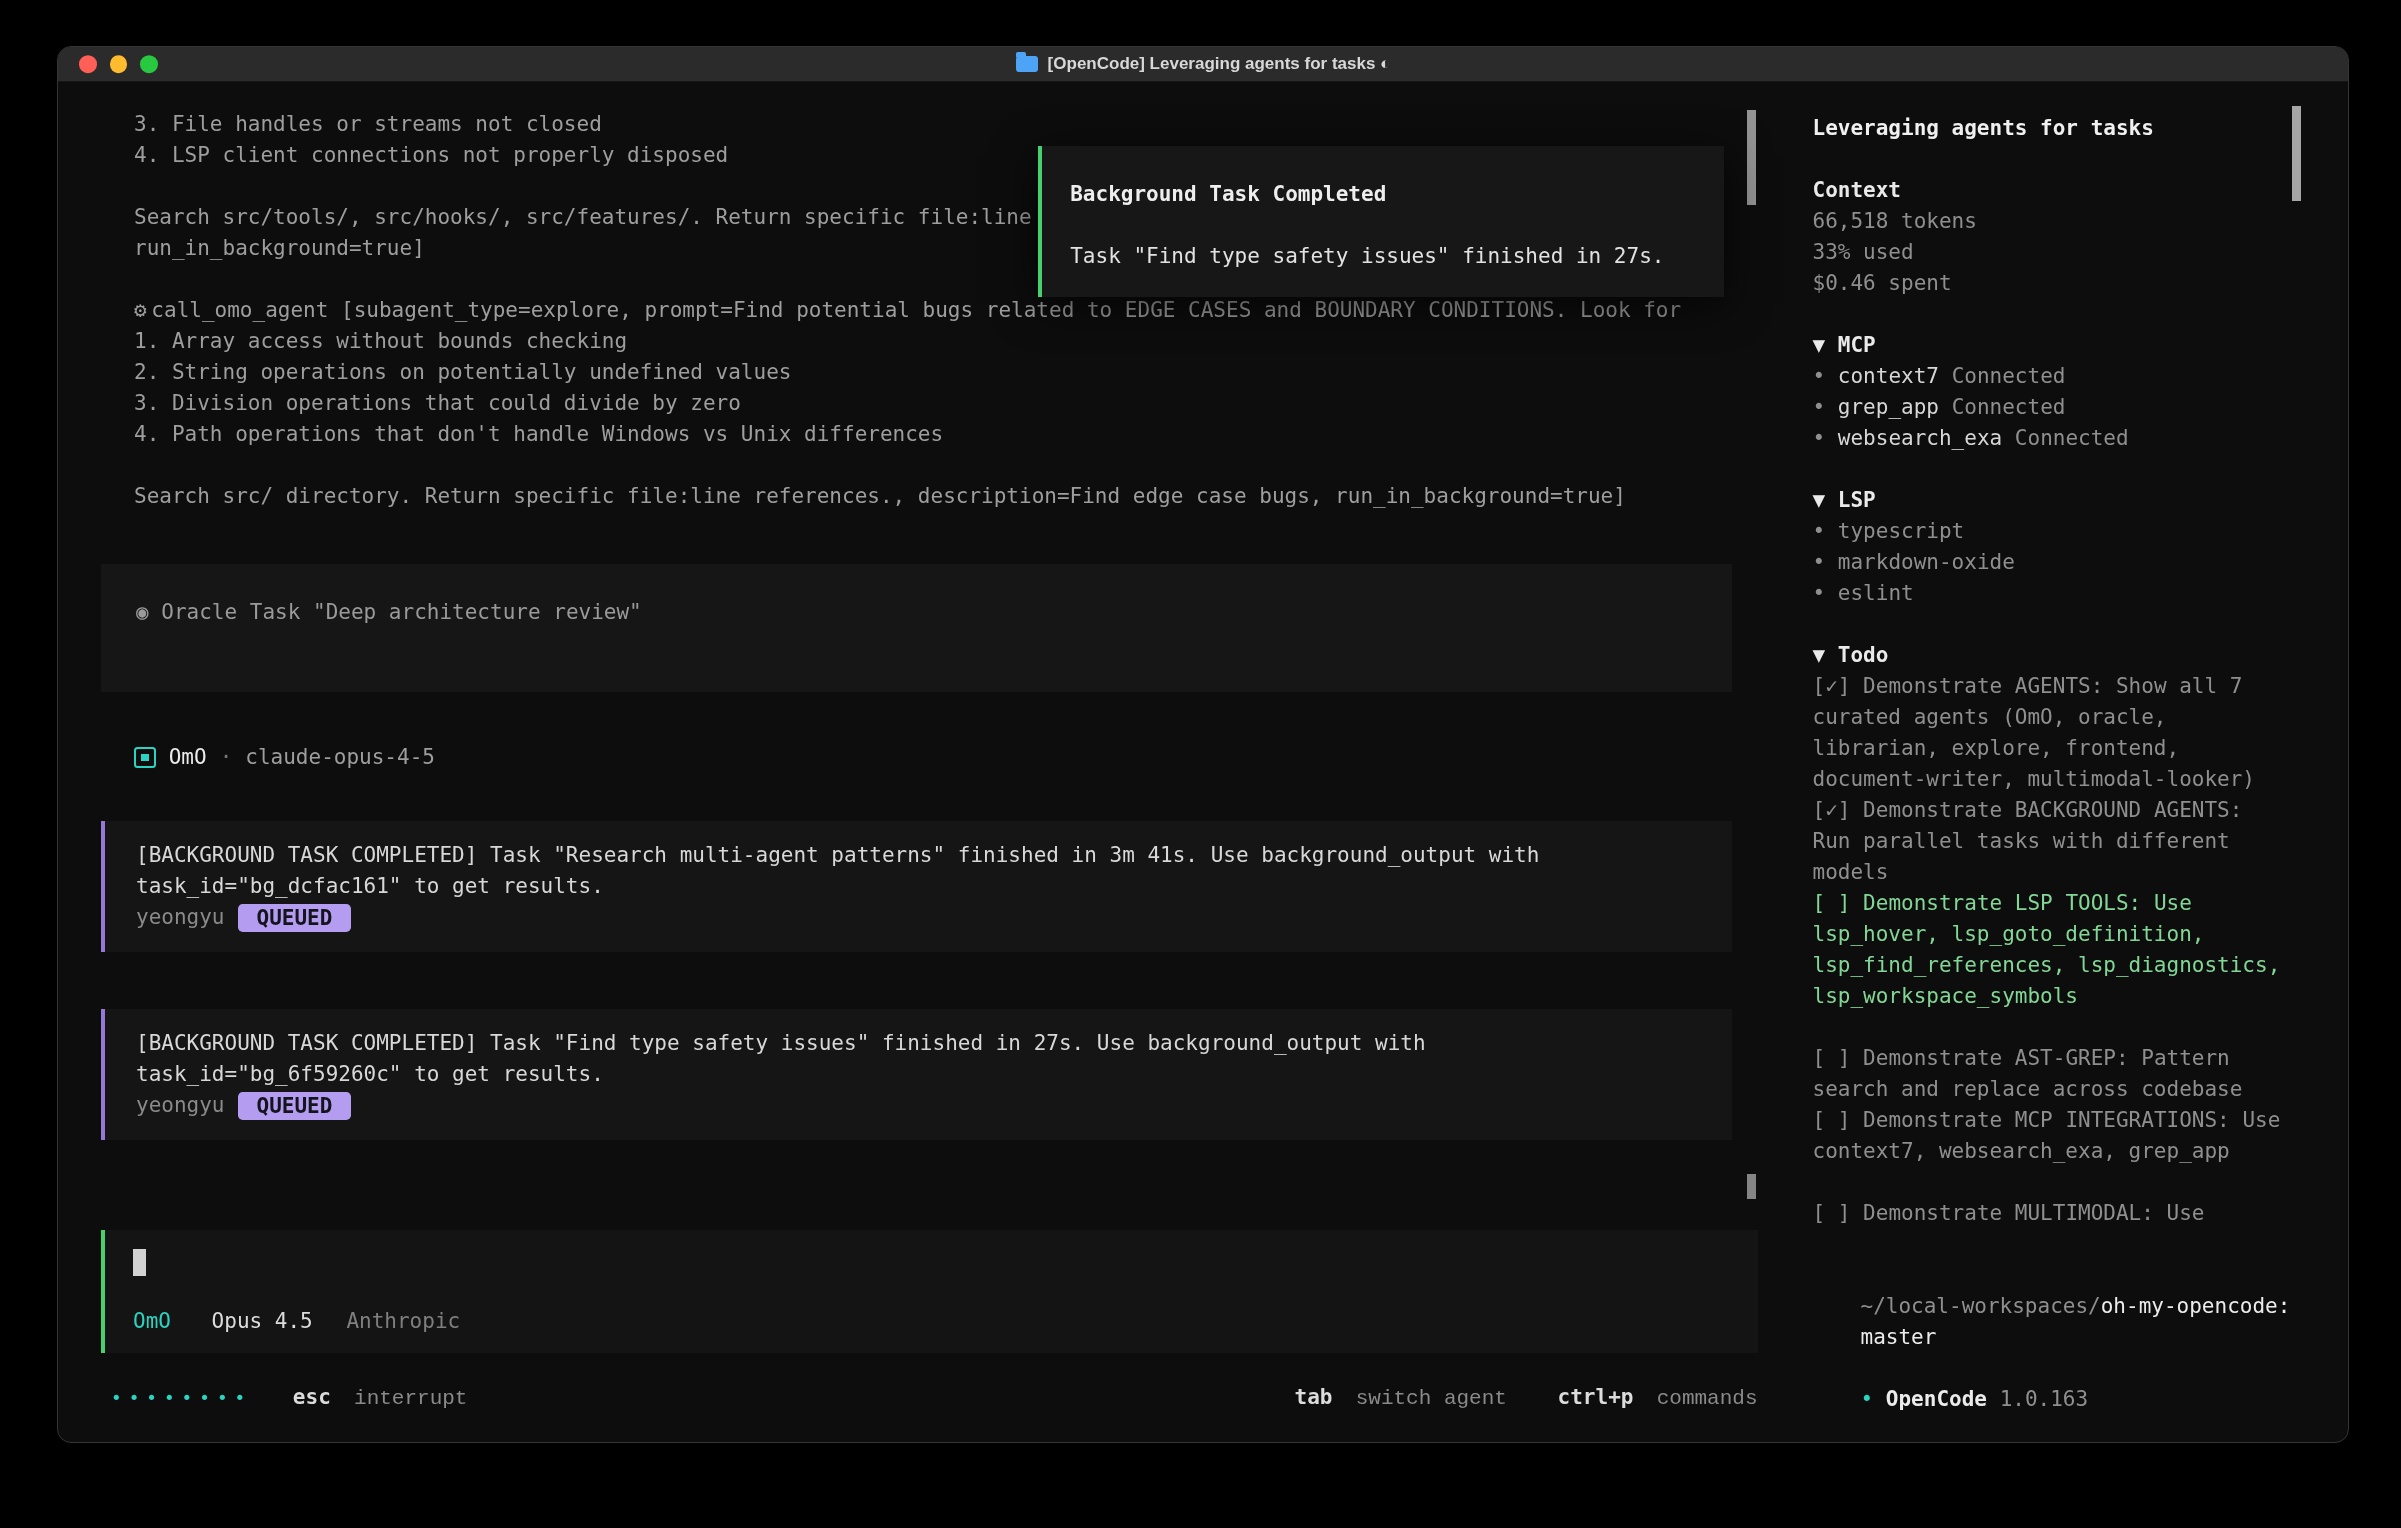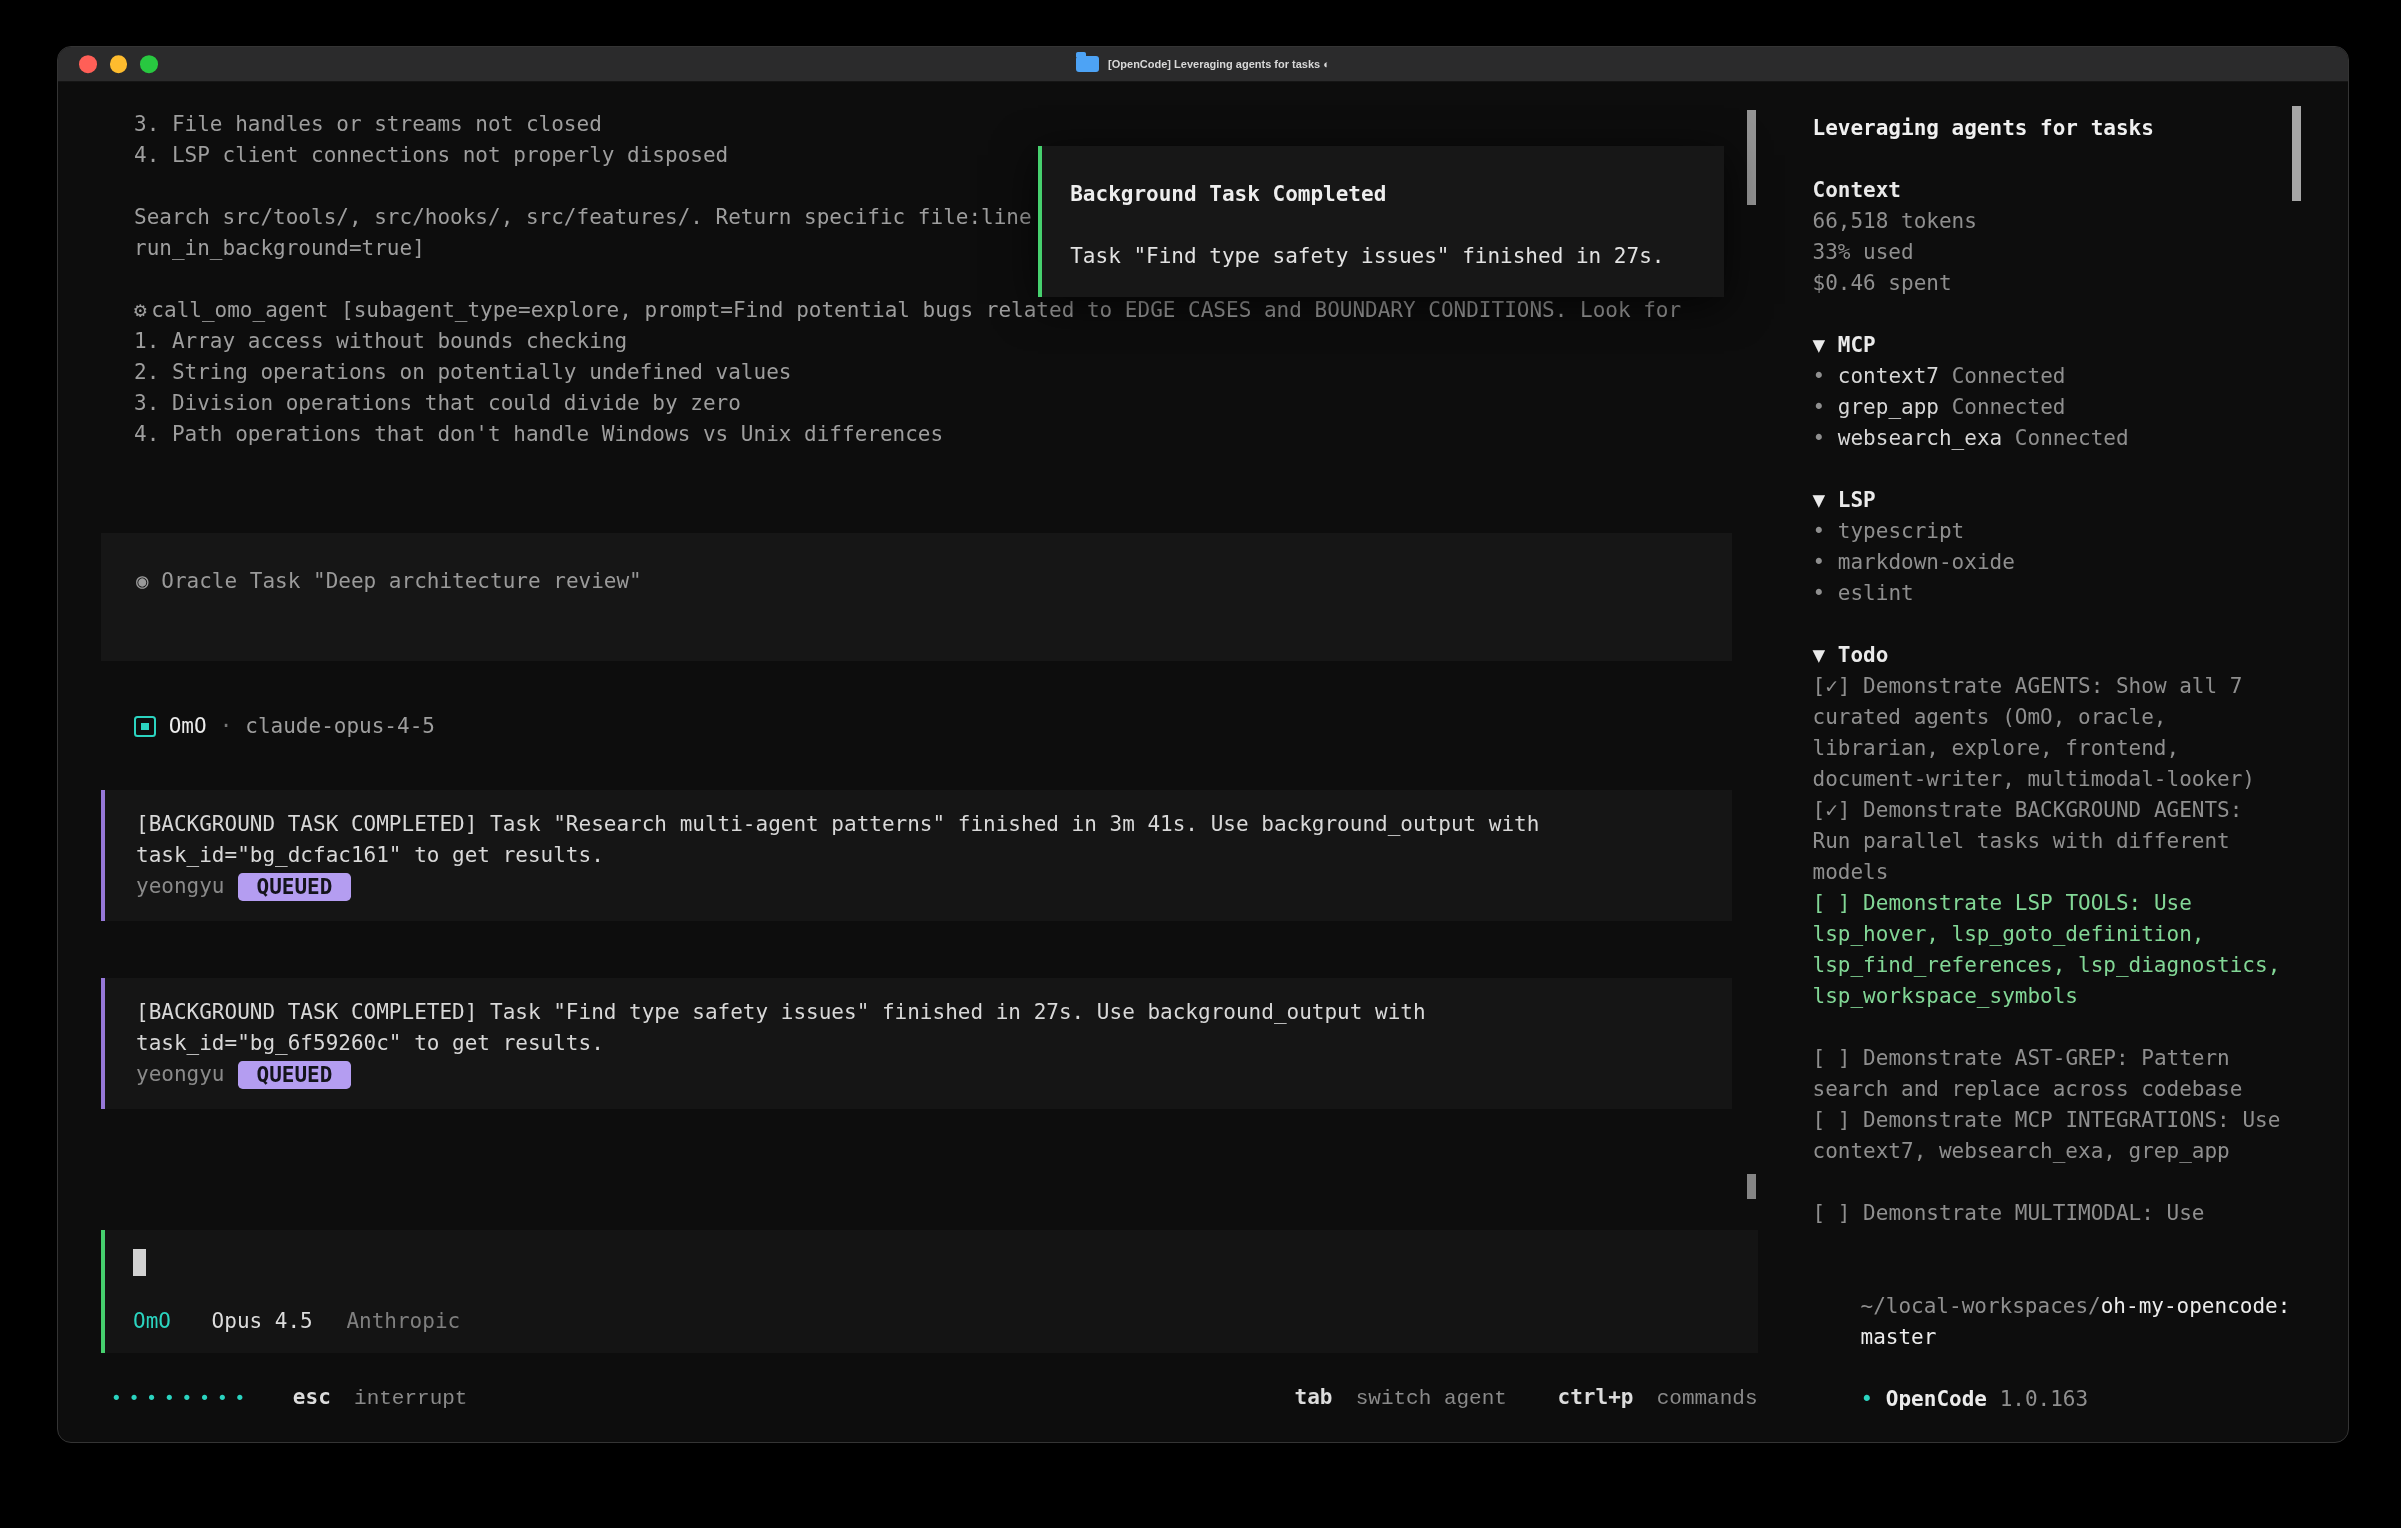--- a/index.html
+++ b/index.html
@@ -7,21 +7,21 @@
        font-family:"DejaVu Sans Mono","DejaVu Sans",monospace;}
 
   .window{position:absolute;left:57px;top:46px;width:2290px;height:1395px;
     background:#0d0d0d;border:1.2px solid #343434;border-radius:14px;
     box-shadow:0 35px 95px rgba(0,0,0,.9);overflow:hidden;
     display:flex;flex-direction:column;}
 
   
   .titlebar{flex:0 0 34px;background:#2b2b2c;border-bottom:1.2px solid #151515;
     display:flex;align-items:center;justify-content:center;position:relative;
-    font-family:"Liberation Sans",sans-serif;font-size:11px;font-weight:700;color:#d8d8d8;}
+    font-family:"Liberation Sans",sans-serif;font-size:17px;font-weight:700;color:#d8d8d8;}
   .traffic{position:absolute;left:21px;top:50%;transform:translateY(-50%);display:flex;gap:13px;}
   .tl{width:17.7px;height:17.7px;border-radius:50%;display:inline-block;}
   .tl.red{background:#ff5f57}.tl.yellow{background:#febc2e}.tl.green{background:#28c840}
   .titlewrap{display:flex;align-items:center;gap:9.5px;}
   .folder-icon{width:22.5px;height:16px;background:#4da3f5;border-radius:3px;position:relative;display:inline-block;}
   .folder-icon::before{content:"";position:absolute;top:-4.1px;left:0;width:10px;height:4.7px;background:#4da3f5;border-radius:1.8px 1.8px 0 0;}
 
   
   .content{flex:1;display:flex;min-height:0;}
   .main{flex:1;min-width:0;display:flex;flex-direction:column;position:relative;}
@@ -153,20 +153,21 @@
 
         <div>
           <div class="line"><span class="gear">⚙</span><span>call_omo_agent [subagent_type=explore, prompt=Find potential bugs related to EDGE CASES and BOUNDARY CONDITIONS. Look for</span></div>
           <div>
               <div class="line">1. Array access without bounds checking</div>
               <div class="line">2. String operations on potentially undefined values</div>
               <div class="line">3. Division operations that could divide by zero</div>
               <div class="line">4. Path operations that don't handle Windows vs Unix differences</div>
             </div>
           <div class="line"></div>
+          <div class="line">Search src/ directory. Return specific file:line references., description=Find edge case bugs, run_in_background=true]</div>
         </div>
 
         <div class="panel">
           <div class="pline"><span>◉ </span><span>Oracle Task "Deep architecture review"</span></div>
           <div class="pline"></div>
         </div>
 
         <div class="agentline">
           <span class="agent-ico">
               <span class="agent-ico-inner"></span>

